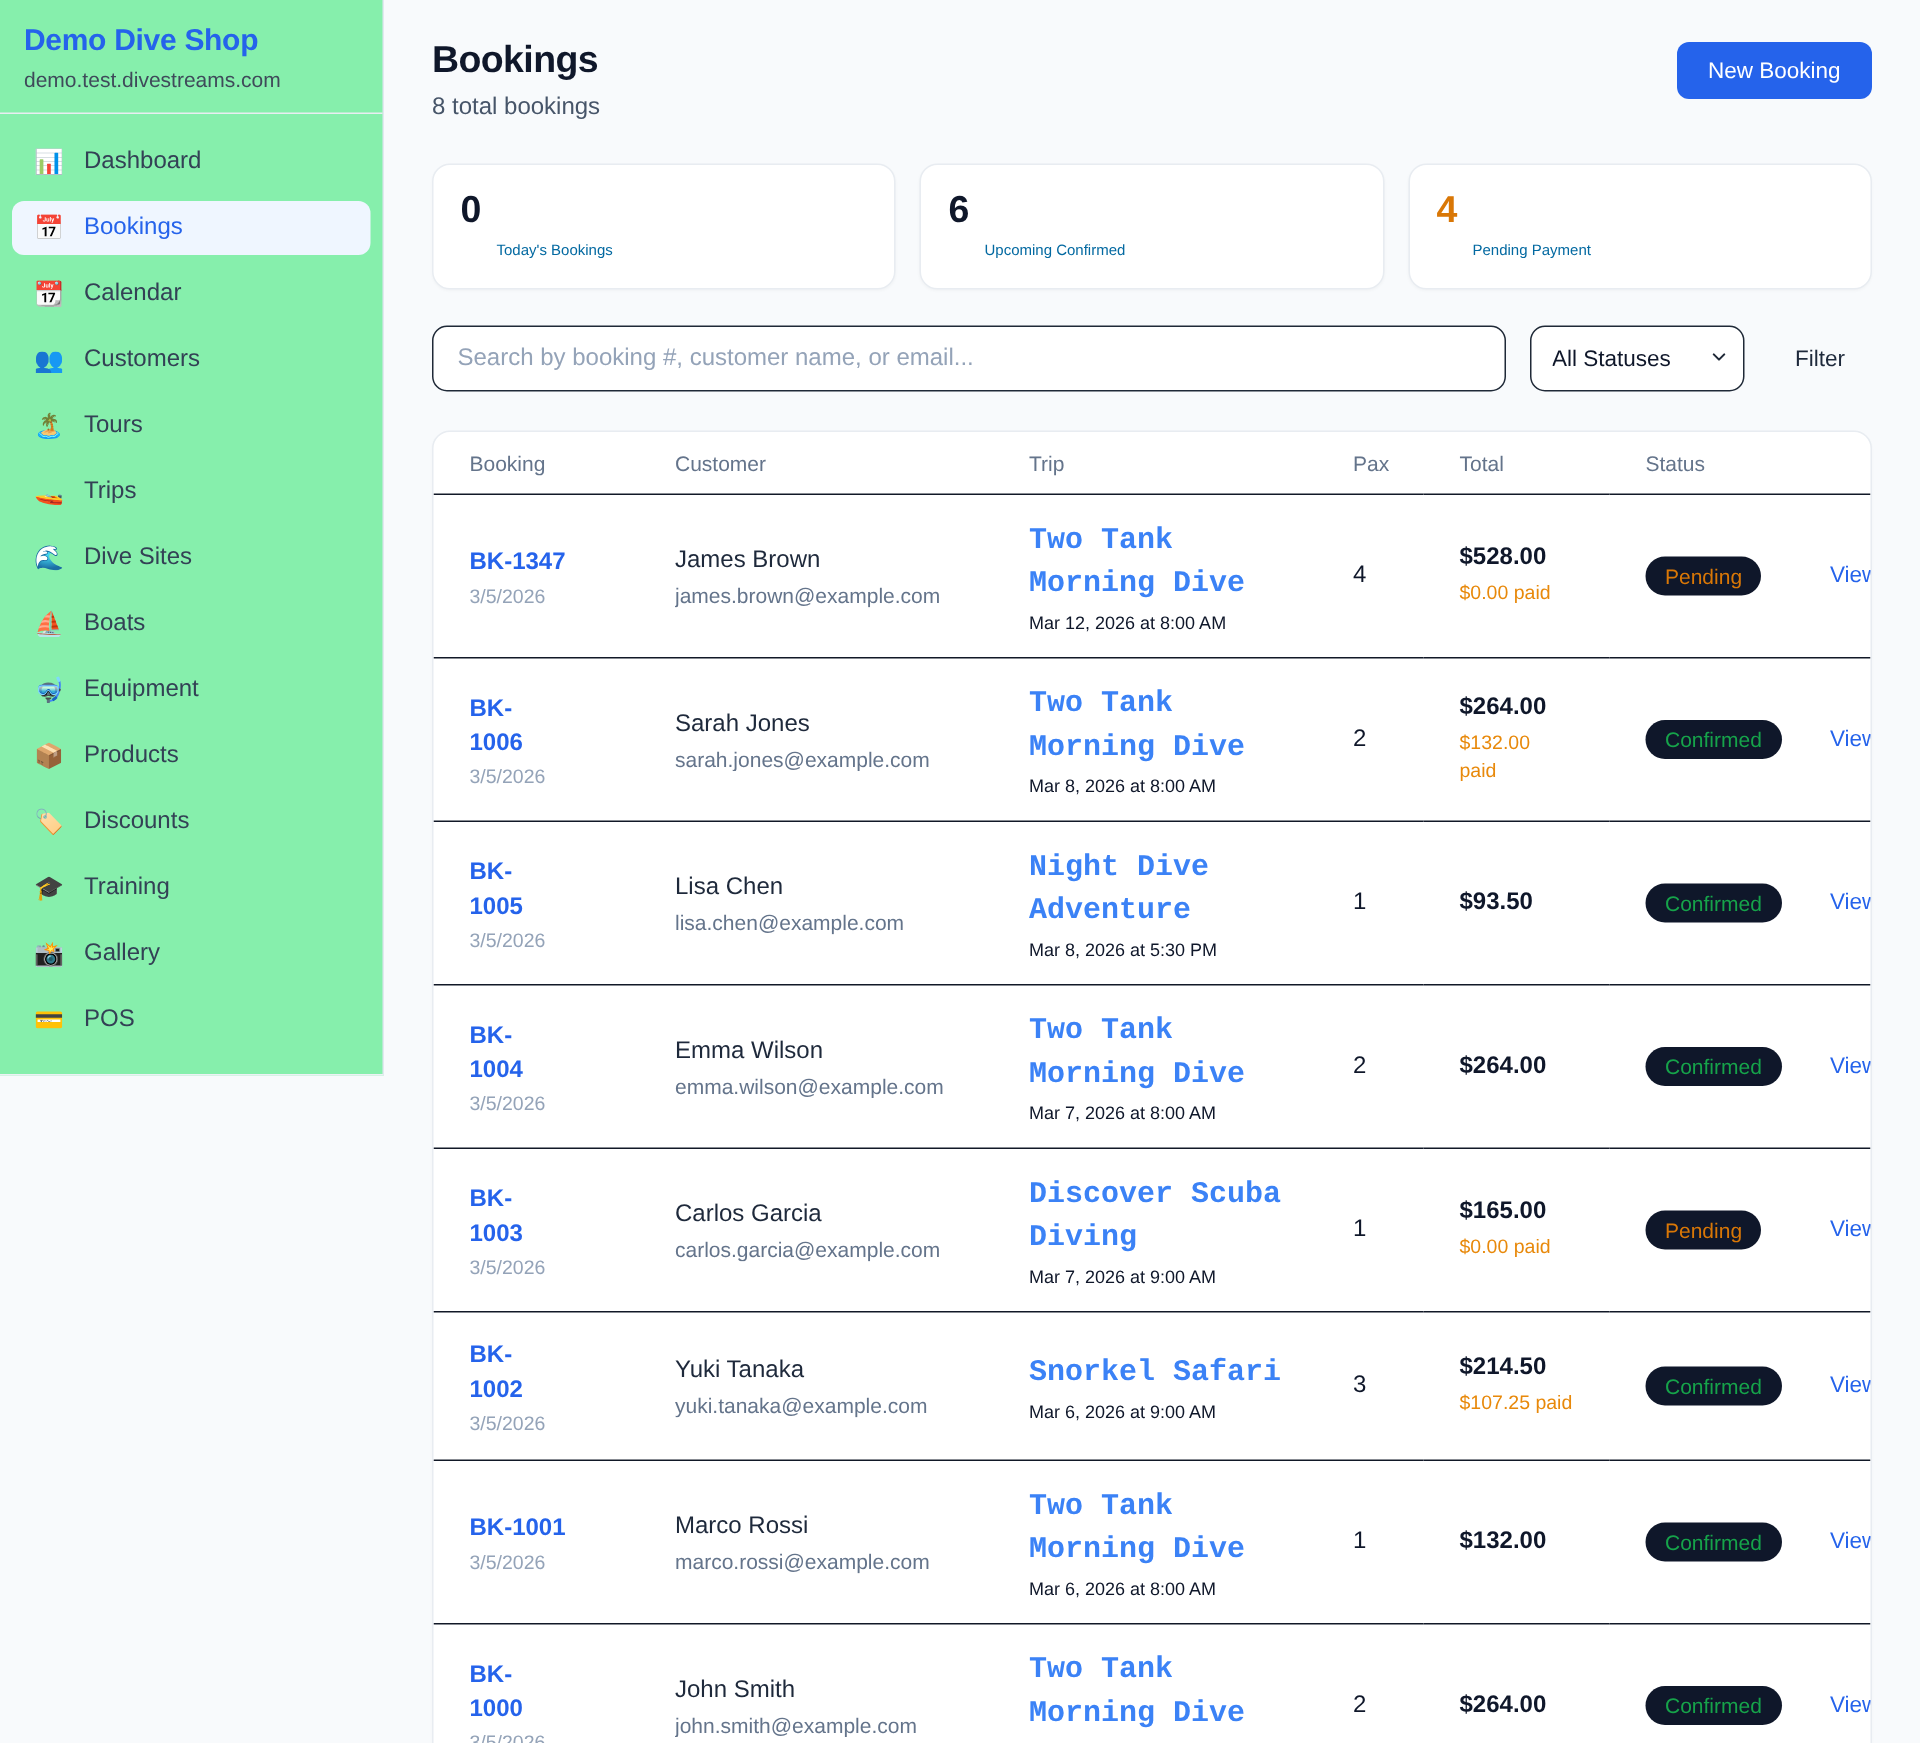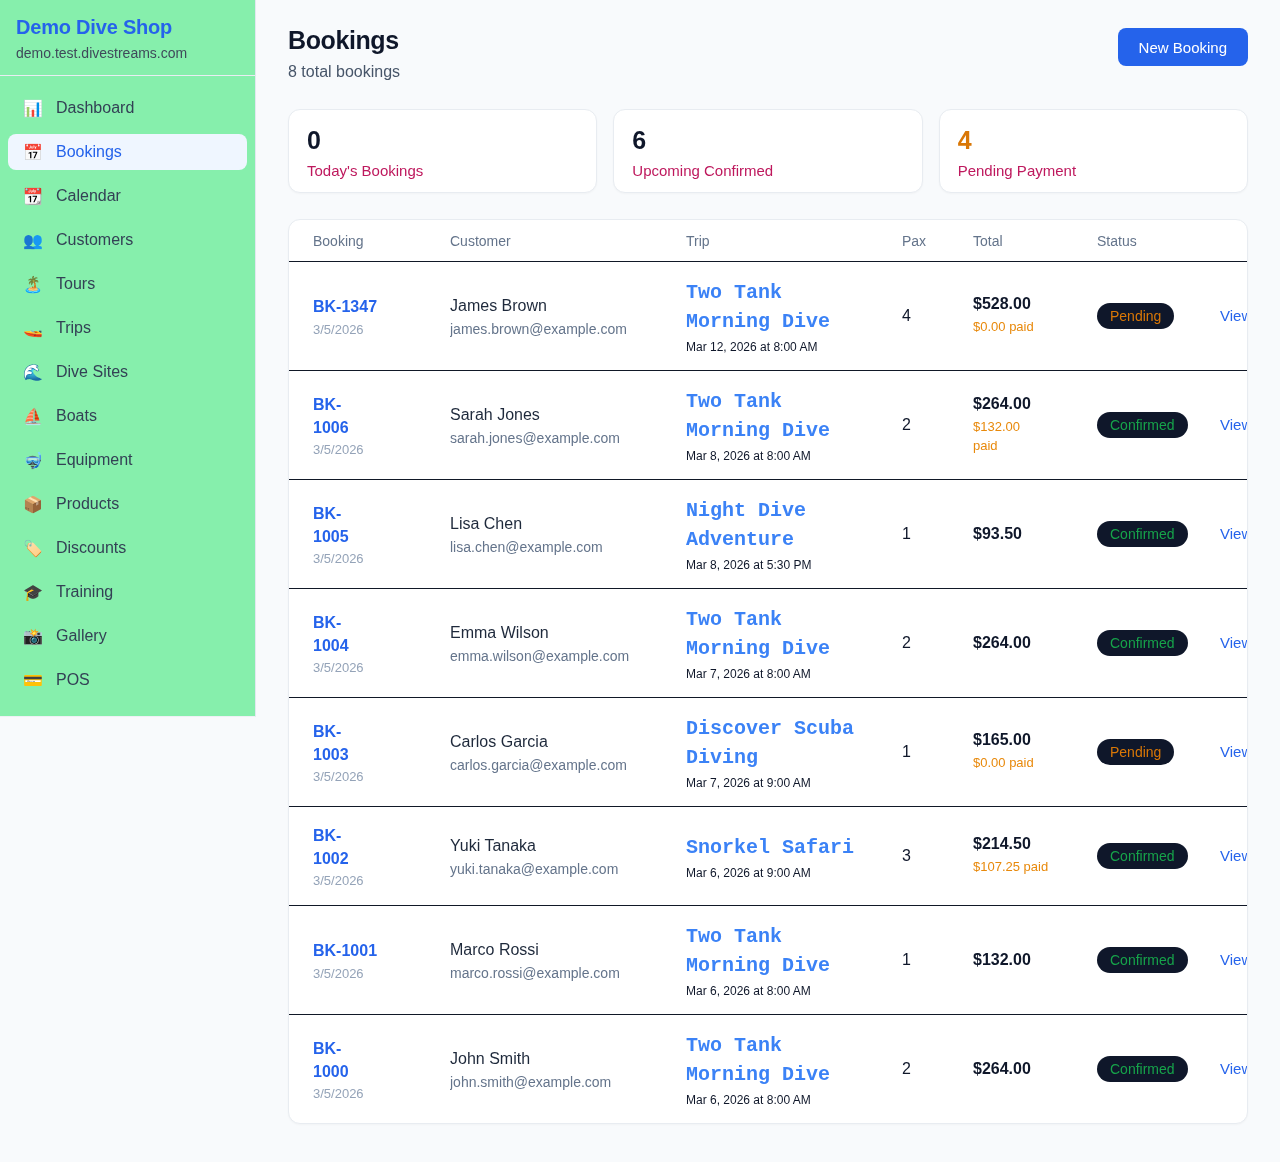--- a/index.html
+++ b/index.html
@@ -63,21 +63,21 @@
   }
   
   .stats { display:grid; grid-template-columns:1fr 1fr 1fr; gap:16px; margin-top:28px; }
   .stat-card {
     background:#ffffff; border:1px solid #e8ecf1; border-radius:12px;
     padding:17px 18px 16px 18px; height:84px;
     box-shadow:0 1px 2px rgba(15,23,42,0.03);
   }
   .stat-value { font-size:25px; font-weight:800; color:#0f172a; line-height:1.1; }
   .stat-card.orange .stat-value { color:#d97706; }
-  .stat-label { margin-top:7px; font-size:15px; color:#be185d; }
+  .stat-label { margin-top:7px; font-size:10px; color:#0369a1;margin-left:24px; }
   
   .filter-row { display:flex; align-items:center; margin-top:24px; }
   .search-input {
     flex:1; height:44px; border:1px solid #1f2937; border-radius:10px;
     padding:0 16px; font-family:inherit; font-size:16px; color:#0f172a;
     background:#ffffff; outline:none;
   }
   .search-input::placeholder { color:#94a3b8; }
   .select-wrap { position:relative; margin-left:16px; }
   .status-select {
@@ -212,20 +212,30 @@
       <div class="stat-card">
       <div class="stat-value">6</div>
       <div class="stat-label">Upcoming Confirmed</div>
     </div>
       <div class="stat-card orange">
       <div class="stat-value">4</div>
       <div class="stat-label">Pending Payment</div>
     </div>
     </div>
 
+  <div class="filter-row">
+    <input class="search-input" type="text" placeholder="Search by booking #, customer name, or email..." style="">
+    <div class="select-wrap">
+      <select class="status-select" id="status-select"><option>All Statuses</option></select>
+      <svg class="select-chevron" width="14" height="14" viewBox="0 0 24 24" fill="none" stroke="currentColor" stroke-width="2.4" stroke-linecap="round" stroke-linejoin="round">
+        <path d="M6 9l6 6 6-6"></path>
+      </svg>
+    </div>
+    <span class="filter-label">Filter</span>
+  </div>
 
   <div class="table-card">
     <table>
       <colgroup>
         <col class="c1">
           <col class="c2">
           <col class="c3">
           <col class="c4">
           <col class="c5">
           <col class="c6">

